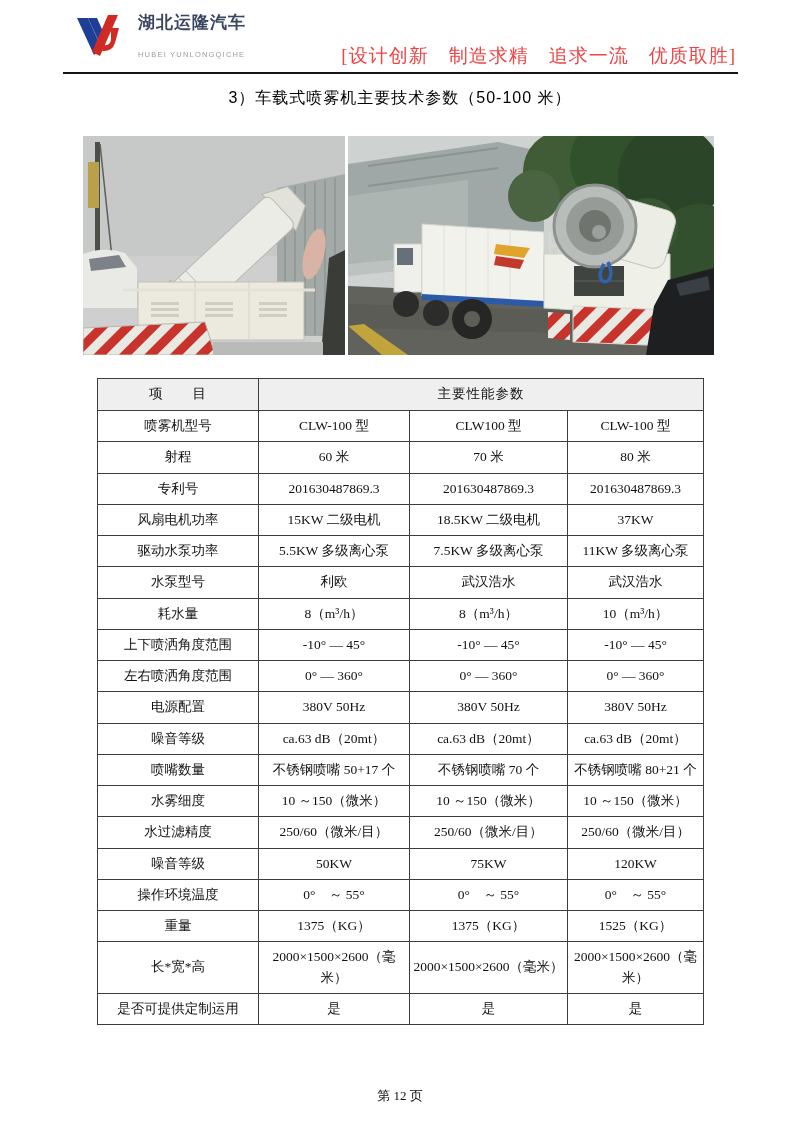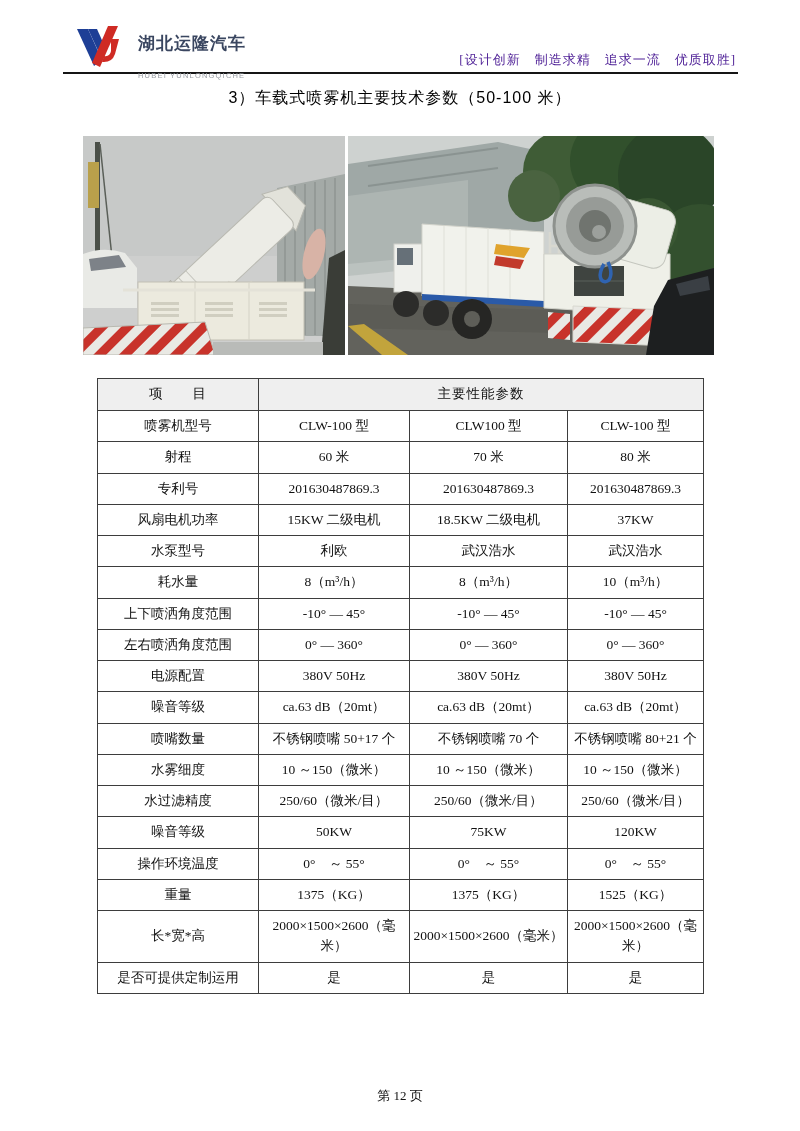--- a/index.html
+++ b/index.html
@@ -5,23 +5,23 @@
   html,body{margin:0;padding:0;background:#888;}
   .page{
     width:800px;height:1131px;background:#ffffff;position:relative;
     margin:0 auto;box-sizing:border-box;overflow:hidden;
     font-family:"Liberation Serif","DejaVu Serif",serif;color:#1a1a1a;
   }
   
   .header{position:absolute;top:12px;left:63px;right:62px;height:60px;border-bottom:2px solid #151515;}
   .logo-row{position:absolute;left:12px;top:2px;display:flex;align-items:center;gap:9px;}
   .logo-svg{display:block;}
-  .company-cn{font-family:"Liberation Sans","DejaVu Sans",sans-serif;font-weight:700;font-size:17px;color:#3a4660;letter-spacing:1px;line-height:1.1;margin-top:21px;}
+  .company-cn{font-family:"Liberation Sans","DejaVu Sans",sans-serif;font-weight:700;font-size:17px;color:#3a4660;letter-spacing:1px;line-height:1.1;}
   .company-en{font-family:"Liberation Sans","DejaVu Sans",sans-serif;font-size:7.5px;color:#989ca3;letter-spacing:1.2px;margin-top:17px;}
-  .slogan{position:absolute;right:2px;bottom:3px;font-size:13px;color:#4c1d95;letter-spacing:1px;padding-left:47px;}
+  .slogan{position:absolute;right:2px;bottom:3px;font-size:19px;color:#ef4444;letter-spacing:1px;padding-left:47px;}
   
   .title{position:absolute;top:88px;left:0;width:100%;text-align:center;
     font-family:"Liberation Sans","DejaVu Sans",sans-serif;font-weight:400;
     font-size:16px;color:#000;letter-spacing:1px;}
   
   .photos{position:absolute;top:136px;left:83px;display:flex;gap:3px;}
   .photo{display:block;}
   
   .spec-table{position:absolute;top:378px;left:97px;width:606px;border-collapse:collapse;
     table-layout:fixed;font-size:13.5px;color:#111;}
@@ -228,20 +228,26 @@
           <td>201630487869.3</td>
           <td>201630487869.3</td>
         </tr>
         <tr>
           <td>风扇电机功率</td>
           <td>15KW 二级电机</td>
           <td>18.5KW 二级电机</td>
           <td>37KW</td>
         </tr>
         <tr>
+          <td>驱动水泵功率</td>
+          <td>5.5KW 多级离心泵</td>
+          <td>7.5KW 多级离心泵</td>
+          <td>11KW 多级离心泵</td>
+        </tr>
+        <tr>
           <td>水泵型号</td>
           <td>利欧</td>
           <td>武汉浩水</td>
           <td>武汉浩水</td>
         </tr>
         <tr>
           <td>耗水量</td>
           <td>8（m³/h）</td>
           <td>8（m³/h）</td>
           <td>10（m³/h）</td>

